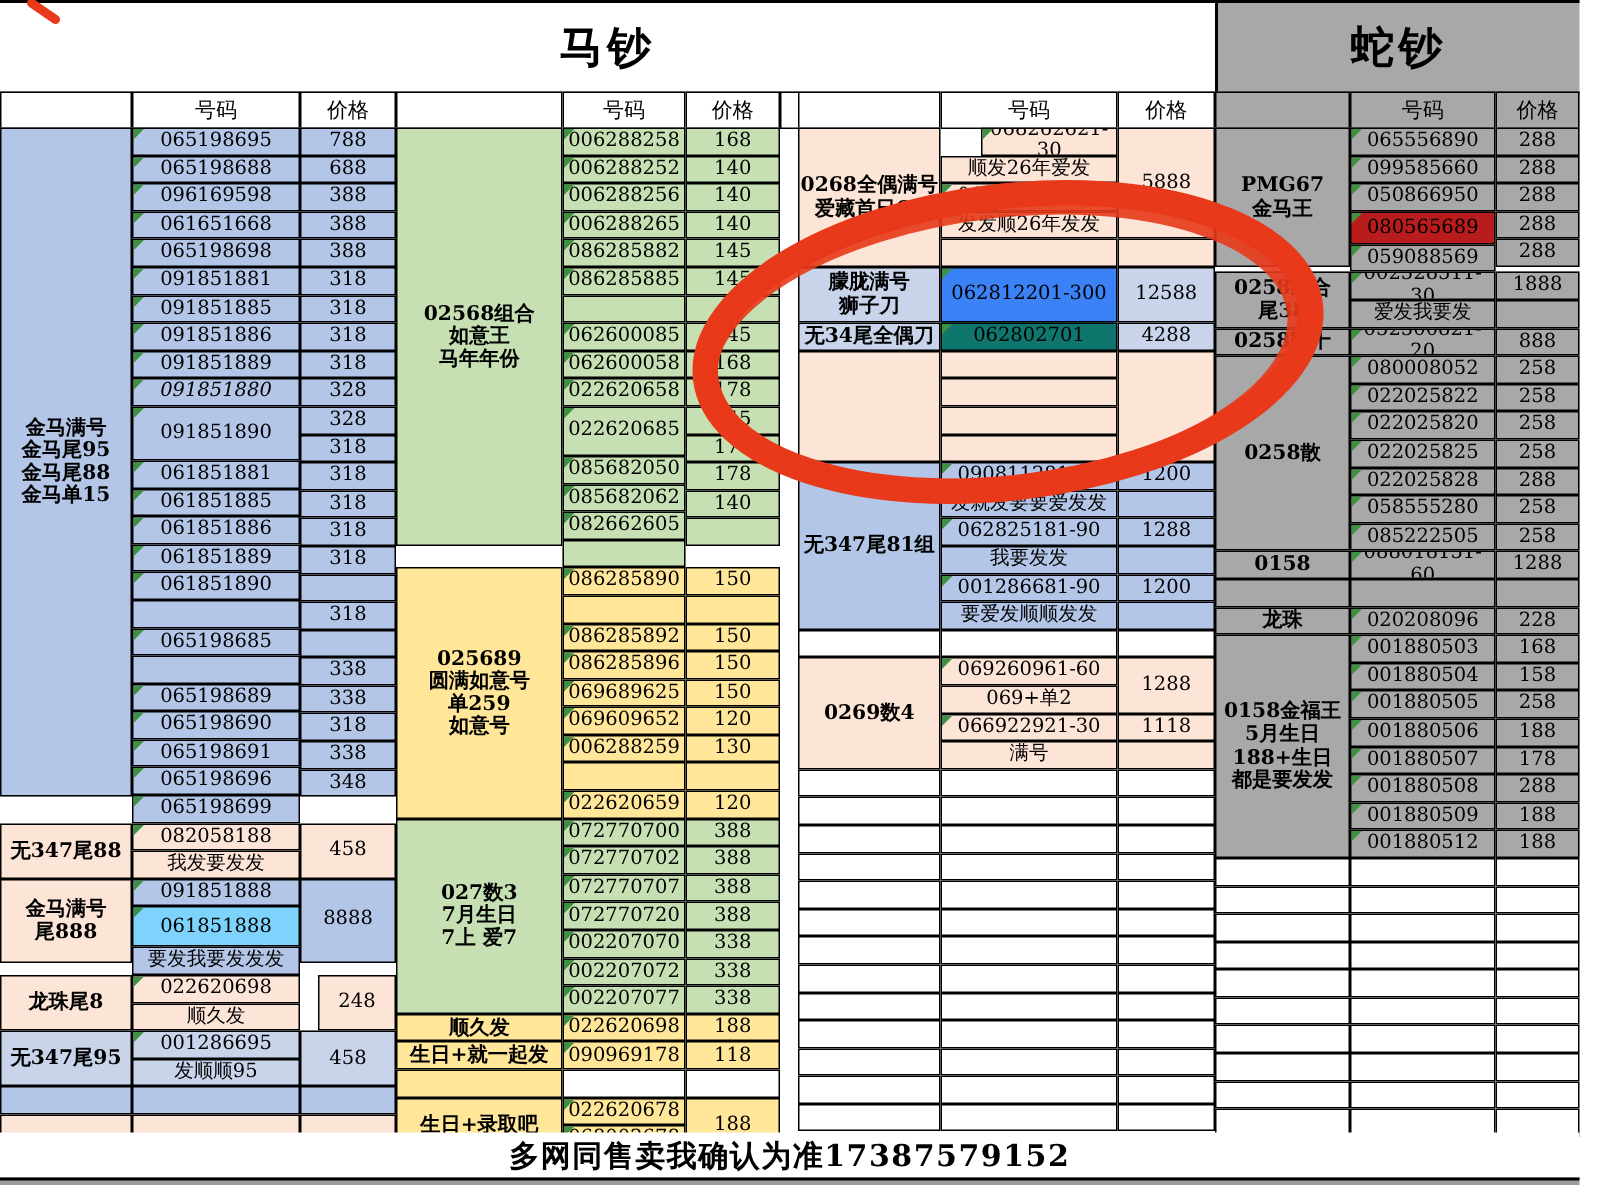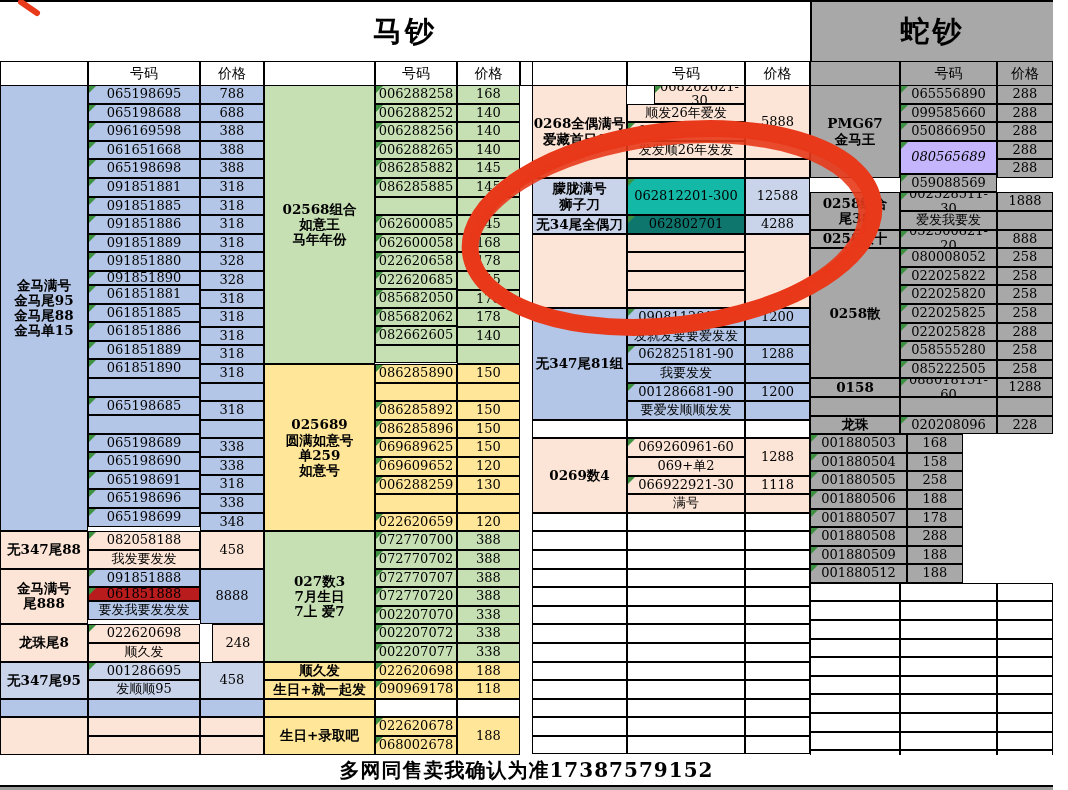--- a/index.html
+++ b/index.html
@@ -59,22 +59,22 @@
         <div class="bcol" style="width: 112px;">
           <div class="cell tri" style="height: 18.6px; background: rgb(180, 198, 231);">065198695</div>
           <div class="cell tri" style="height: 18.6px; background: rgb(180, 198, 231);">065198688</div>
           <div class="cell tri" style="height: 18.6px; background: rgb(180, 198, 231);">096169598</div>
           <div class="cell tri" style="height: 18.6px; background: rgb(180, 198, 231);">061651668</div>
           <div class="cell tri" style="height: 18.6px; background: rgb(180, 198, 231);">065198698</div>
           <div class="cell tri" style="height: 18.6px; background: rgb(180, 198, 231);">091851881</div>
           <div class="cell tri" style="height: 18.6px; background: rgb(180, 198, 231);">091851885</div>
           <div class="cell tri" style="height: 18.6px; background: rgb(180, 198, 231);">091851886</div>
           <div class="cell tri" style="height: 18.6px; background: rgb(180, 198, 231);">091851889</div>
-          <div class="cell tri" style="height: 18.6px; background: rgb(180, 198, 231);">091851880</div>
-          <div class="cell tri" style="height: 14px; background: rgb(180, 198, 231);">091851890</div>
+          <div class="cell tri" style="height: 18.6px; background: rgb(180, 198, 231); font-style: italic;">091851880</div>
+          <div class="cell tri" style="height: 36px; background: rgb(180, 198, 231);">091851890</div>
           <div class="cell tri" style="height: 18.6px; background: rgb(180, 198, 231);">061851881</div>
           <div class="cell tri" style="height: 18.6px; background: rgb(180, 198, 231);">061851885</div>
           <div class="cell tri" style="height: 18.6px; background: rgb(180, 198, 231);">061851886</div>
           <div class="cell tri" style="height: 18.6px; background: rgb(180, 198, 231);">061851889</div>
           <div class="cell tri" style="height: 18.6px; background: rgb(180, 198, 231);">061851890</div>
           <div class="cell" style="height: 18.6px; background: rgb(180, 198, 231);"></div>
           <div class="cell tri" style="height: 18.6px; background: rgb(180, 198, 231);">065198685</div>
           <div class="cell" style="height: 18.6px; background: rgb(180, 198, 231);"></div>
           <div class="cell tri" style="height: 18.6px; background: rgb(180, 198, 231);">065198689</div>
           <div class="cell tri" style="height: 18.6px; background: rgb(180, 198, 231);">065198690</div>
@@ -121,21 +121,21 @@
           <div class="cell" style="height: 37.2px; background: rgb(252, 228, 214);">458</div>
         </div>
       </div>
       <div class="block">
         <div class="bcol" style="width: 88px;">
           <div class="cell lab" style="height: 55.8px; background: rgb(252, 228, 214);">金马满号
 尾888</div>
         </div>
         <div class="bcol" style="width: 112px; border-radius: 10px;">
           <div class="cell tri" style="height: 18.6px; background: rgb(180, 198, 231);">091851888</div>
-          <div class="cell tri" style="height: 14px; background: #b91c1c;">061851888</div>
+          <div class="cell tri" style="height: 27px; background: #7dd3fc;">061851888</div>
           <div class="cell" style="height: 18.6px; background: rgb(180, 198, 231);">要发我要发发发</div>
         </div>
         <div class="bcol" style="width: 64px;">
           <div class="cell" style="height: 55.8px; background: rgb(180, 198, 231);">8888</div>
         </div>
       </div>
       <div class="block">
         <div class="bcol" style="width: 88px;">
           <div class="cell lab" style="height: 37.2px; background: rgb(252, 228, 214);">龙珠尾8</div>
         </div>
@@ -195,21 +195,21 @@
           <div class="cell tri" style="height: 18.6px; background: rgb(198, 224, 180);">006288258</div>
           <div class="cell tri" style="height: 18.6px; background: rgb(198, 224, 180);">006288252</div>
           <div class="cell tri" style="height: 18.6px; background: rgb(198, 224, 180);">006288256</div>
           <div class="cell tri" style="height: 18.6px; background: rgb(198, 224, 180);">006288265</div>
           <div class="cell tri" style="height: 18.6px; background: rgb(198, 224, 180);">086285882</div>
           <div class="cell tri" style="height: 18.6px; background: rgb(198, 224, 180);">086285885</div>
           <div class="cell" style="height: 18.6px; background: rgb(198, 224, 180);"></div>
           <div class="cell tri" style="height: 18.6px; background: rgb(198, 224, 180);">062600085</div>
           <div class="cell tri" style="height: 18.6px; background: rgb(198, 224, 180);">062600058</div>
           <div class="cell tri" style="height: 18.6px; background: rgb(198, 224, 180);">022620658</div>
-          <div class="cell tri" style="height: 18px; background: rgb(198, 224, 180);">022620685</div>
+          <div class="cell tri" style="height: 33px; background: rgb(198, 224, 180);">022620685</div>
           <div class="cell tri" style="height: 18.6px; background: rgb(198, 224, 180);">085682050</div>
           <div class="cell tri" style="height: 18.6px; background: rgb(198, 224, 180);">085682062</div>
           <div class="cell tri" style="height: 18.6px; background: rgb(198, 224, 180);">082662605</div>
           <div class="cell" style="height: 18.6px; background: rgb(198, 224, 180);"></div>
         </div>
         <div class="bcol" style="width: 63px;">
           <div class="cell" style="height: 18.6px; background: rgb(198, 224, 180);">168</div>
           <div class="cell" style="height: 18.6px; background: rgb(198, 224, 180);">140</div>
           <div class="cell" style="height: 18.6px; background: rgb(198, 224, 180);">140</div>
           <div class="cell" style="height: 18.6px; background: rgb(198, 224, 180);">140</div>
@@ -344,21 +344,21 @@
           <div class="cell" style="height: 74.4px; background: rgb(252, 228, 214);">5888</div>
           <div class="cell" style="height: 18.6px; background: rgb(252, 228, 214);"></div>
         </div>
       </div>
       <div class="block">
         <div class="bcol" style="width: 95px;">
           <div class="cell lab" style="height: 37.2px; background: rgb(201, 212, 234);">朦胧满号
 狮子刀</div>
         </div>
         <div class="bcol" style="width: 118px;">
-          <div class="cell tri" style="height: 37.2px; background: #14b8a6; text-align: center;">062812201-300</div>
+          <div class="cell tri" style="height: 37.2px; background: #3b82f6; text-align: center;">062812201-300</div>
         </div>
         <div class="bcol" style="width: 65px;">
           <div class="cell" style="height: 37.2px; background: rgb(201, 212, 234);">12588</div>
         </div>
       </div>
       <div class="block">
         <div class="bcol" style="width: 95px;">
           <div class="cell lab" style="height: 18.6px; background: rgb(201, 212, 234);">无34尾全偶刀</div>
         </div>
         <div class="bcol" style="width: 118px;">
@@ -481,21 +481,21 @@
   <div class="group" style="left:810px">
       <div class="block">
         <div class="bcol" style="width: 90px;">
           <div class="cell lab" style="height: 93px; background: rgb(168, 168, 168);">PMG67
 金马王</div>
         </div>
         <div class="bcol" style="width: 97px;">
           <div class="cell tri" style="height: 18.6px; background: rgb(168, 168, 168);">065556890</div>
           <div class="cell tri" style="height: 18.6px; background: rgb(168, 168, 168);">099585660</div>
           <div class="cell tri" style="height: 18.6px; background: rgb(168, 168, 168);">050866950</div>
-          <div class="cell tri" style="height: 33px; background: #c4b5fd; font-style: italic;">080565689</div>
+          <div class="cell tri" style="height: 22px; background: #b91c1c;">080565689</div>
           <div class="cell tri" style="height: 18.6px; background: rgb(168, 168, 168);">059088569</div>
         </div>
         <div class="bcol" style="width: 56px;">
           <div class="cell" style="height: 18.6px; background: rgb(168, 168, 168);">288</div>
           <div class="cell" style="height: 18.6px; background: rgb(168, 168, 168);">288</div>
           <div class="cell" style="height: 18.6px; background: rgb(168, 168, 168);">288</div>
           <div class="cell" style="height: 18.6px; background: rgb(168, 168, 168);">288</div>
           <div class="cell" style="height: 18.6px; background: rgb(168, 168, 168);">288</div>
         </div>
       </div>
@@ -574,20 +574,26 @@
           <div class="cell lab" style="height: 18.6px; background: rgb(168, 168, 168);">龙珠</div>
         </div>
         <div class="bcol" style="width: 97px;">
           <div class="cell tri" style="height: 18.6px; background: rgb(168, 168, 168);">020208096</div>
         </div>
         <div class="bcol" style="width: 56px;">
           <div class="cell" style="height: 18.6px; background: rgb(168, 168, 168);">228</div>
         </div>
       </div>
       <div class="block">
+        <div class="bcol" style="width: 90px;">
+          <div class="cell lab" style="height: 148.8px; background: rgb(168, 168, 168);">0158金福王
+5月生日
+188+生日
+都是要发发</div>
+        </div>
         <div class="bcol" style="width: 97px;">
           <div class="cell tri" style="height: 18.6px; background: rgb(168, 168, 168);">001880503</div>
           <div class="cell tri" style="height: 18.6px; background: rgb(168, 168, 168);">001880504</div>
           <div class="cell tri" style="height: 18.6px; background: rgb(168, 168, 168);">001880505</div>
           <div class="cell tri" style="height: 18.6px; background: rgb(168, 168, 168);">001880506</div>
           <div class="cell tri" style="height: 18.6px; background: rgb(168, 168, 168);">001880507</div>
           <div class="cell tri" style="height: 18.6px; background: rgb(168, 168, 168);">001880508</div>
           <div class="cell tri" style="height: 18.6px; background: rgb(168, 168, 168);">001880509</div>
           <div class="cell tri" style="height: 18.6px; background: rgb(168, 168, 168);">001880512</div>
         </div>

